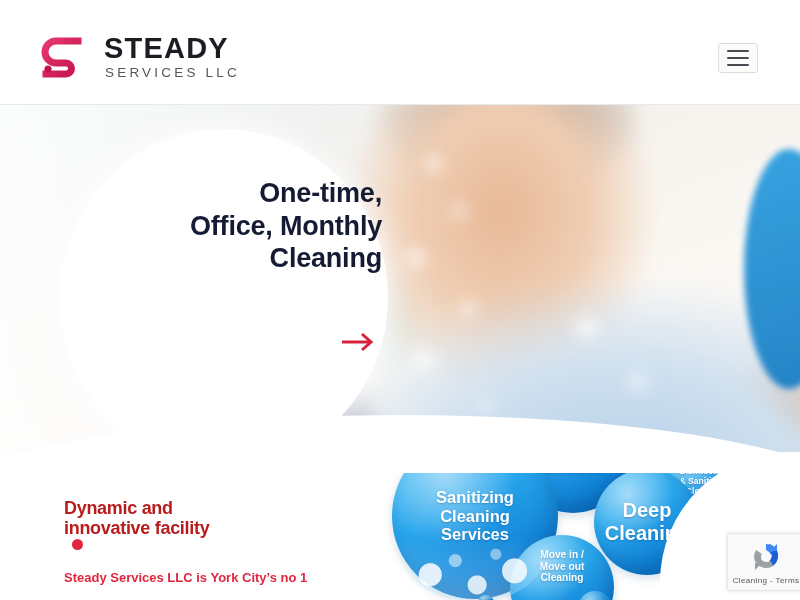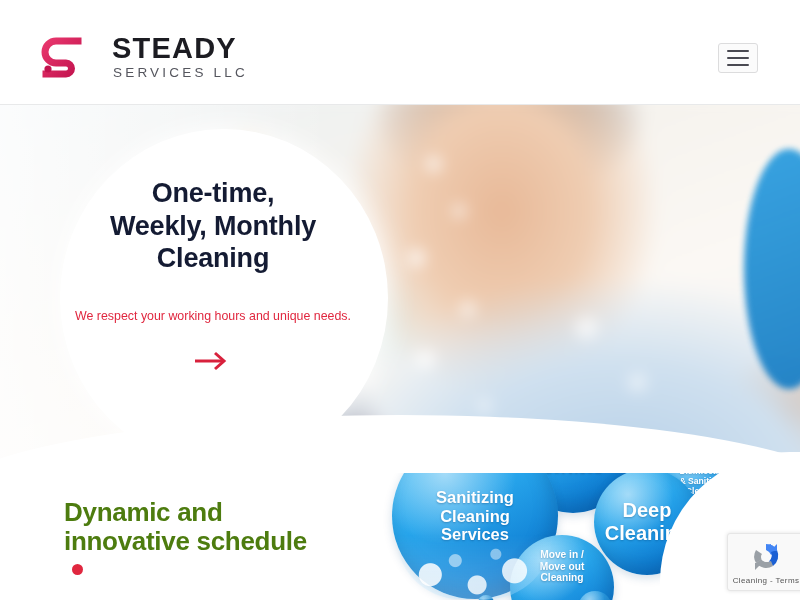--- a/index.html
+++ b/index.html
@@ -28,21 +28,21 @@
     background: #ffffff;
     border-bottom: 1px solid #e8e9ea;
     z-index: 40;
   }
 
   .logo {
     position: absolute;
     left: 40px; top: 34px;
     display: flex;
     align-items: center;
-    gap: 28px;
+    gap: 20px;
     height: 46px;
   }
   .logo-mark {
     position: relative;
     width: 44px; height: 42px;
     flex: none;
   }
   .logo-words { display: flex; flex-direction: column; line-height: 1; }
   .logo-word-main {
     font-size: 29px;
@@ -149,23 +149,23 @@
     left: 60px; top: 24px;
     width: 328px; height: 338px;
     border-radius: 50%;
     background: #ffffff;
     box-shadow: 0 0 28px rgba(255,255,255,0.95);
     z-index: 6;
   }
 
   .hero-copy {
     position: absolute;
-    left: 52px; top: 72px;
+    left: 60px; top: 72px;
     width: 322px;
-    text-align: center;
+    text-align: right;
     z-index: 8;
   }
   .hero-title {
     font-size: 27px;
     font-weight: bold;
     line-height: 1.21;
     color: #141b33;
     letter-spacing: -0.2px;
   }
   .hero-sub {
@@ -205,24 +205,24 @@
     overflow: hidden;
   }
 
   .lower-copy {
     position: absolute;
     left: 64px; top: 25px;
     width: 330px;
     z-index: 20;
   }
   .lower-title {
-    font-size: 26px;
+    font-size: 18px;
     font-weight: bold;
     line-height: 1.12;
-    color: #4d7c0f;
+    color: #b91c1c;
     letter-spacing: -0.3px;
   }
   .lower-title-dot {
     display: inline-block;
     width: 11px; height: 11px;
     border-radius: 50%;
     background: #e0273f;
     margin-left: 8px;
     vertical-align: 4px;
   }
@@ -388,25 +388,24 @@
 
   <section class="hero">
     <div class="hero-photo"></div>
     <div class="hero-blue-sliver"></div>
     <div class="hero-left-veil"></div>
     <div class="hero-disc"></div>
 
     <div class="hero-copy">
       <h1 class="hero-title">
         <span>One-time,</span><br>
-        <span>Weekly, Monthly</span><br>
+        <span>Office, Monthly</span><br>
         <span>Cleaning</span>
       </h1>
       <p class="hero-sub">
-        <span class="hero-sub-accent">We respect your working hours and unique needs.</span>
       </p>
       <a class="hero-arrow">
         <svg width="44" height="26" viewBox="0 0 44 26">
           <line x1="4" y1="13" x2="32" y2="13" stroke="#d8213c" stroke-width="3"></line>
           <polyline points="24,5 33,13 24,21" fill="none" stroke="#d8213c" stroke-width="3"></polyline>
         </svg>
       </a>
     </div>
 
     <div class="hero-curve"></div>
@@ -448,21 +447,21 @@
 Cleaning</span>
       </div>
 
       <div class="bubble-plain bp3"></div>
       <div class="bubble-plain bp4"></div>
     </div>
 
     <div class="lower-copy">
       <h2 class="lower-title">
         <span>Dynamic and</span><br>
-        <span>innovative schedule</span><br>
+        <span>innovative facility</span><br>
         <span class="lower-title-dot"></span>
       </h2>
       <p class="lower-subtitle">Steady Services LLC is York City’s no 1</p>
     </div>
   </section>
 
   <div class="bubbles-mask"></div>
 
   <div class="recaptcha">
     <span class="recaptcha-logo">

